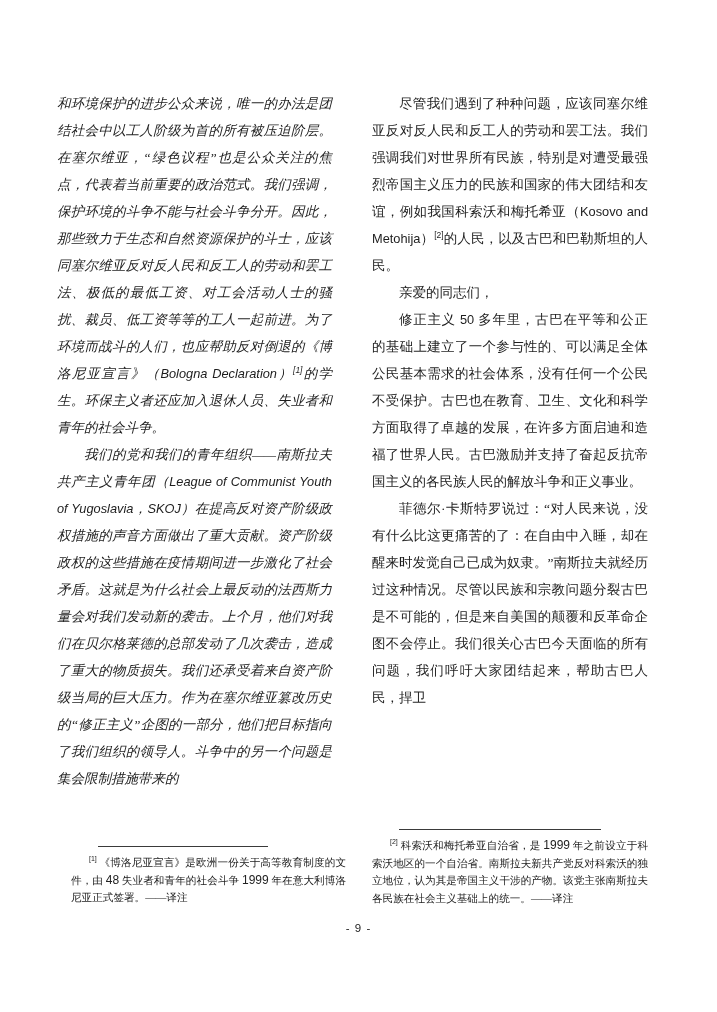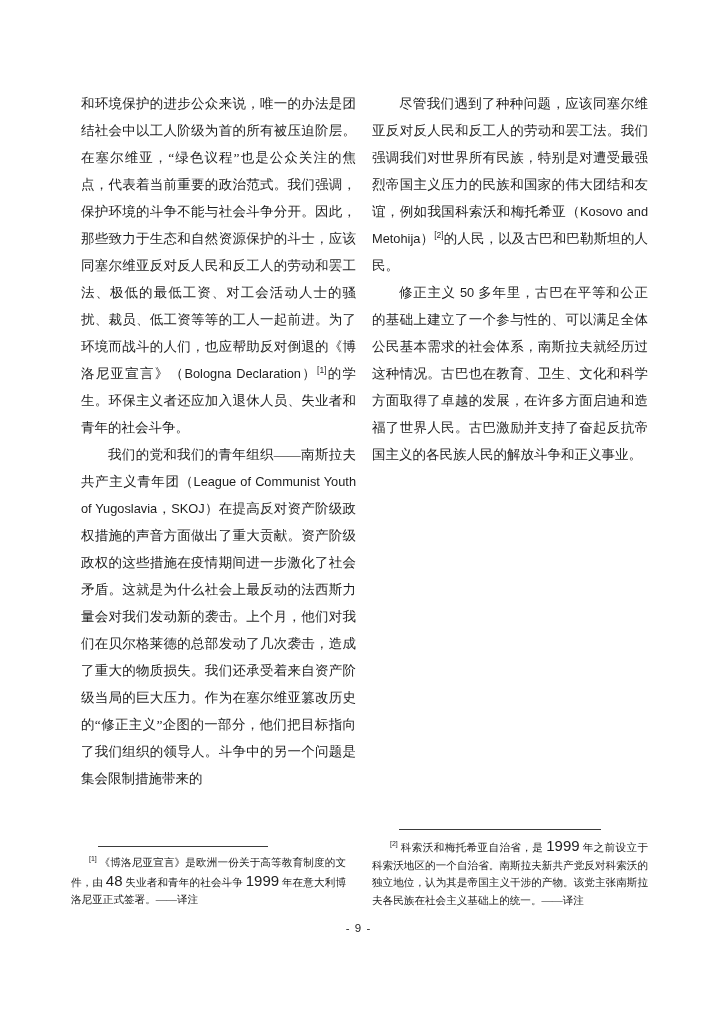--- a/index.html
+++ b/index.html
@@ -12,21 +12,21 @@
     width: 717px;
     height: 1012px;
     background: #ffffff;
     overflow: hidden;
     color: #1d1d1d;
   }
   .text-column {
     position: absolute;
     top: 90px;
   }
-  .col-left  { left: 81px;  width: 275px; }
+  .col-left  { left: 57px;  width: 275px; font-style: italic; }
   .col-right { left: 372px; width: 276px; }
   .body-para {
     font-size: 13.5px;
     line-height: 27px;
     text-align: justify;
     text-justify: inter-ideograph;
     color: #1d1d1d;
     word-break: break-all;
   }
   .body-para.indent { text-indent: 2em; }
@@ -57,21 +57,21 @@
   .fn-text {
     font-size: 10.6px;
     line-height: 17.6px;
     text-align: justify;
     text-justify: inter-ideograph;
     text-indent: 1.7em;
     color: #222222;
     word-break: break-all;
   }
   .fn-text sup.fnref { font-size: 7px; }
-  .fn-text .latin { font-size: 15px; }
+  .fn-text .latin { font-size: 12px; }
   .page-number {
     position: absolute;
     left: 0;
     right: 0;
     top: 922px;
     text-align: center;
     font-size: 11.5px;
     letter-spacing: 1px;
     color: #222222;
     font-family: "Liberation Sans", "DejaVu Sans", sans-serif;
@@ -82,21 +82,23 @@
 
 <div class="page">
 
   <div class="text-column col-left">
       <p class="body-para"><span>和环境保护的进步公众来说，唯一的办法是团结社会中以工人阶级为首的所有被压迫阶层。在塞尔维亚，“绿色议程”也是公众关注的焦点，代表着当前重要的政治范式。我们强调，保护环境的斗争不能与社会斗争分开。因此，那些致力于生态和自然资源保护的斗士，应该同塞尔维亚反对反人民和反工人的劳动和罢工法、极低的最低工资、对工会活动人士的骚扰、裁员、低工资等等的工人一起前进。为了环境而战斗的人们，也应帮助反对倒退的《博洛尼亚宣言》（</span><span class="latin">Bologna Declaration</span><span>）</span><sup class="fnref">[1]</sup><span>的学生。环保主义者还应加入退休人员、失业者和青年的社会斗争。</span></p>
       <p class="body-para indent"><span>我们的党和我们的青年组织——南斯拉夫共产主义青年团（</span><span class="latin">League of Communist Youth of Yugoslavia</span><span>，</span><span class="latin">SKOJ</span><span>）在提高反对资产阶级政权措施的声音方面做出了重大贡献。资产阶级政权的这些措施在疫情期间进一步激化了社会矛盾。这就是为什么社会上最反动的法西斯力量会对我们发动新的袭击。上个月，他们对我们在贝尔格莱德的总部发动了几次袭击，造成了重大的物质损失。我们还承受着来自资产阶级当局的巨大压力。作为在塞尔维亚篡改历史的“修正主义”企图的一部分，他们把目标指向了我们组织的领导人。斗争中的另一个问题是集会限制措施带来的</span></p>
     </div>
 
   <div class="text-column col-right">
       <p class="body-para indent"><span>尽管我们遇到了种种问题，应该同塞尔维亚反对反人民和反工人的劳动和罢工法。我们强调我们对世界所有民族，特别是对遭受最强烈帝国主义压力的民族和国家的伟大团结和友谊，例如我国科索沃和梅托希亚（</span><span class="latin">Kosovo and Metohija</span><span>）</span><sup class="fnref">[2]</sup><span>的人民，以及古巴和巴勒斯坦的人民。</span></p>
-      <p class="body-para indent"><span>修正主义 </span><span class="latin">50</span><span> 多年里，古巴在平等和公正的基础上建立了一个参与性的、可以满足全体公民基本需求的社会体系，南斯拉夫就经历过这种情况。古巴也在教育、卫生、文化和科学方面取得了卓越的发展，在许多方面启迪和造福了世界人民。古巴激励并支持了奋起反抗帝国主义的各民族人民的解放斗争和正义事业。</span></p>
+      <p class="body-para indent"><span>亲爱的同志们，</span></p>
+      <p class="body-para indent"><span>修正主义 </span><span class="latin">50</span><span> 多年里，古巴在平等和公正的基础上建立了一个参与性的、可以满足全体公民基本需求的社会体系，没有任何一个公民不受保护。古巴也在教育、卫生、文化和科学方面取得了卓越的发展，在许多方面启迪和造福了世界人民。古巴激励并支持了奋起反抗帝国主义的各民族人民的解放斗争和正义事业。</span></p>
+      <p class="body-para indent"><span>菲德尔·卡斯特罗说过：“对人民来说，没有什么比这更痛苦的了：在自由中入睡，却在醒来时发觉自己已成为奴隶。”南斯拉夫就经历过这种情况。尽管以民族和宗教问题分裂古巴是不可能的，但是来自美国的颠覆和反革命企图不会停止。我们很关心古巴今天面临的所有问题，我们呼吁大家团结起来，帮助古巴人民，捍卫</span></p>
     </div>
 
   <div class="footnote fn-left">
     <hr class="fn-sep fn-sep-left">
     <p class="fn-text"><sup class="fnref">[1]</sup><span> 《博洛尼亚宣言》是欧洲一份关于高等教育制度的文件，由 </span><span class="latin">48</span><span> 失业者和青年的社会斗争 </span><span class="latin">1999</span><span> 年在意大利博洛尼亚正式签署。——译注</span></p>
   </div>
 
   <div class="footnote fn-right">
     <hr class="fn-sep fn-sep-right">
     <p class="fn-text"><sup class="fnref">[2]</sup><span> 科索沃和梅托希亚自治省，是 </span><span class="latin">1999</span><span> 年之前设立于科索沃地区的一个自治省。南斯拉夫新共产党反对科索沃的独立地位，认为其是帝国主义干涉的产物。该党主张南斯拉夫各民族在社会主义基础上的统一。——译注</span></p>

